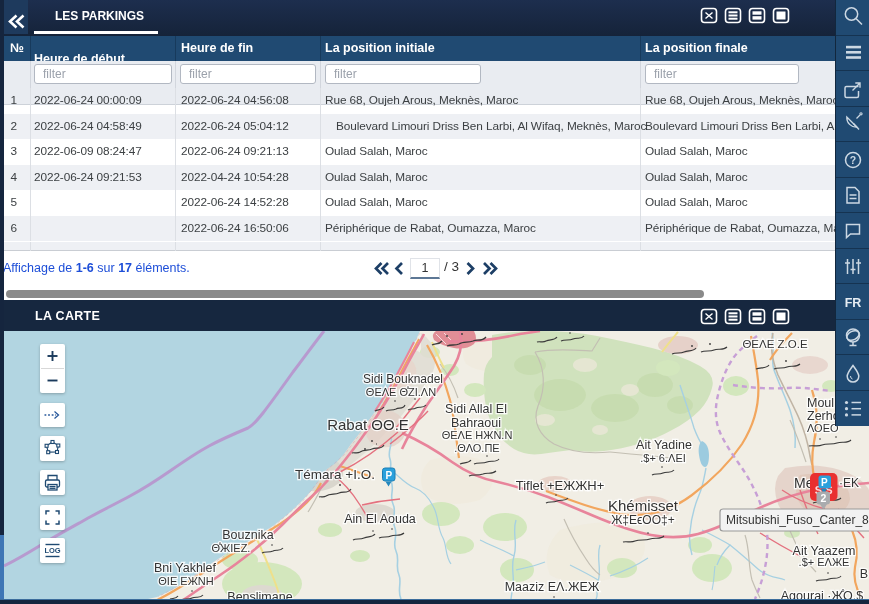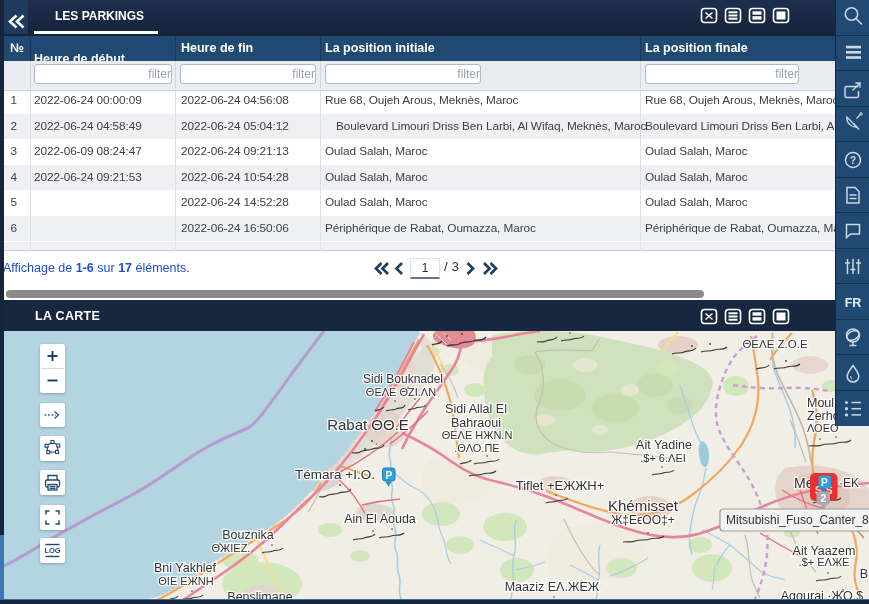--- a/index.html
+++ b/index.html
@@ -10,21 +10,21 @@
   #collbtn{left:4px;top:0;width:24px;height:34px;background:#1e3a5d;}
   #tabtitle{left:55px;top:9px;color:#fff;font-size:12px;font-weight:bold;}
   #tabline{left:34px;top:31px;width:124px;height:3px;background:#fff;}
   
   #sidebar{left:835px;top:0;width:34px;height:426px;background:#204a72;border-left:1px solid #12273d;}
   
   #tablepanel{left:4px;top:36px;width:831px;height:264px;background:#fff;}
   #thead{left:0;top:0;width:831px;height:25px;background:#204a72;}
   .th{position:absolute;top:0;height:25px;line-height:25px;color:#fff;font-size:12.5px;font-weight:bold;}
   .thb{position:absolute;top:0;height:25px;width:1px;background:#173a5c;}
-  #filterrow{left:0;top:25px;width:831px;height:30px;background:#e9ecf1;border-bottom:1px solid #cdd2d9;box-sizing:border-box;text-align:right;}
+  #filterrow{left:0;top:25px;width:831px;height:44px;background:#e9ecf1;border-bottom:1px solid #cdd2d9;box-sizing:border-box;}
   .fcb{position:absolute;top:0;height:27px;width:1px;background:#d2d6dd;}
   .finput{position:absolute;top:3px;height:18px;background:#fff;border:1px solid #b2b8c2;border-radius:3px;color:#9ba1ab;font-size:12px;line-height:18px;padding-left:8px;}
   .drow{position:absolute;left:0;width:831px;height:25.5px;}
   .drow.alt{background:#eef0f4;}
   .dcell{position:absolute;top:0;height:25.5px;line-height:25.5px;font-size:11.8px;letter-spacing:-.1px;color:#3c4043;white-space:nowrap;}
   .dcb{position:absolute;top:0;height:25.5px;width:1px;background:#dcdfe4;}
   #rowstub{left:0;top:205.5px;width:831px;height:9.5px;background:#eef0f4;border-bottom:1px solid #c9cdd3;box-sizing:border-box;}
   #pagetext{left:3px;top:261px;font-size:12.5px;color:#1d4ed8;}
   
   #pginput{left:410px;top:258px;width:28px;height:18px;border:1px solid #e0e3e8;border-bottom:2px solid #5d7795;background:#fff;font-size:12.5px;color:#333;text-align:center;line-height:18px;}
@@ -427,21 +427,21 @@
     <div class="dcell" style="left:321px;">Oulad Salah, Maroc</div>
     <div class="dcell" style="left:641px;">Oulad Salah, Maroc</div>
     <div class="dcb" style="left:26px;"></div>
       <div class="dcb" style="left:171px;"></div>
       <div class="dcb" style="left:316px;"></div>
       <div class="dcb" style="left:636px;"></div>
   </div>
   <div class="drow alt" style="top:128.5px;">
     <div class="dcell" style="left:6.5px;">4</div>
     <div class="dcell" style="left:30px;">2022-06-24 09:21:53</div>
-    <div class="dcell" style="left:177px;">2022-06-24 10:54:28</div>
+    <div class="dcell" style="left:177px;">2022-04-24 10:54:28</div>
     <div class="dcell" style="left:321px;">Oulad Salah, Maroc</div>
     <div class="dcell" style="left:641px;">Oulad Salah, Maroc</div>
     <div class="dcb" style="left:26px;"></div>
       <div class="dcb" style="left:171px;"></div>
       <div class="dcb" style="left:316px;"></div>
       <div class="dcb" style="left:636px;"></div>
   </div>
   <div class="drow" style="top:154px;">
     <div class="dcell" style="left:6.5px;">5</div>
     <div class="dcell" style="left:177px;">2022-06-24 14:52:28</div>

